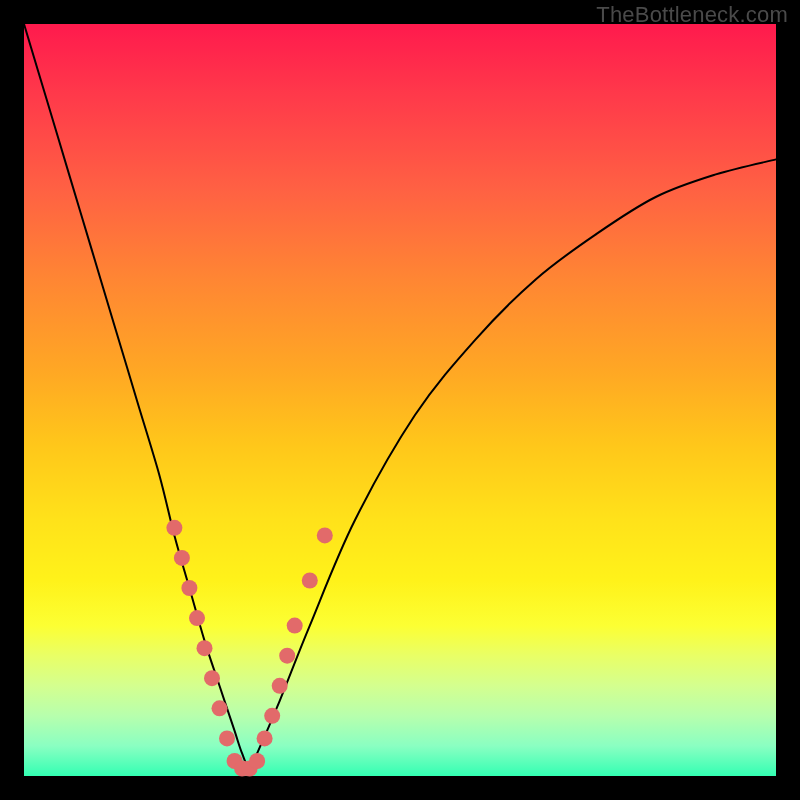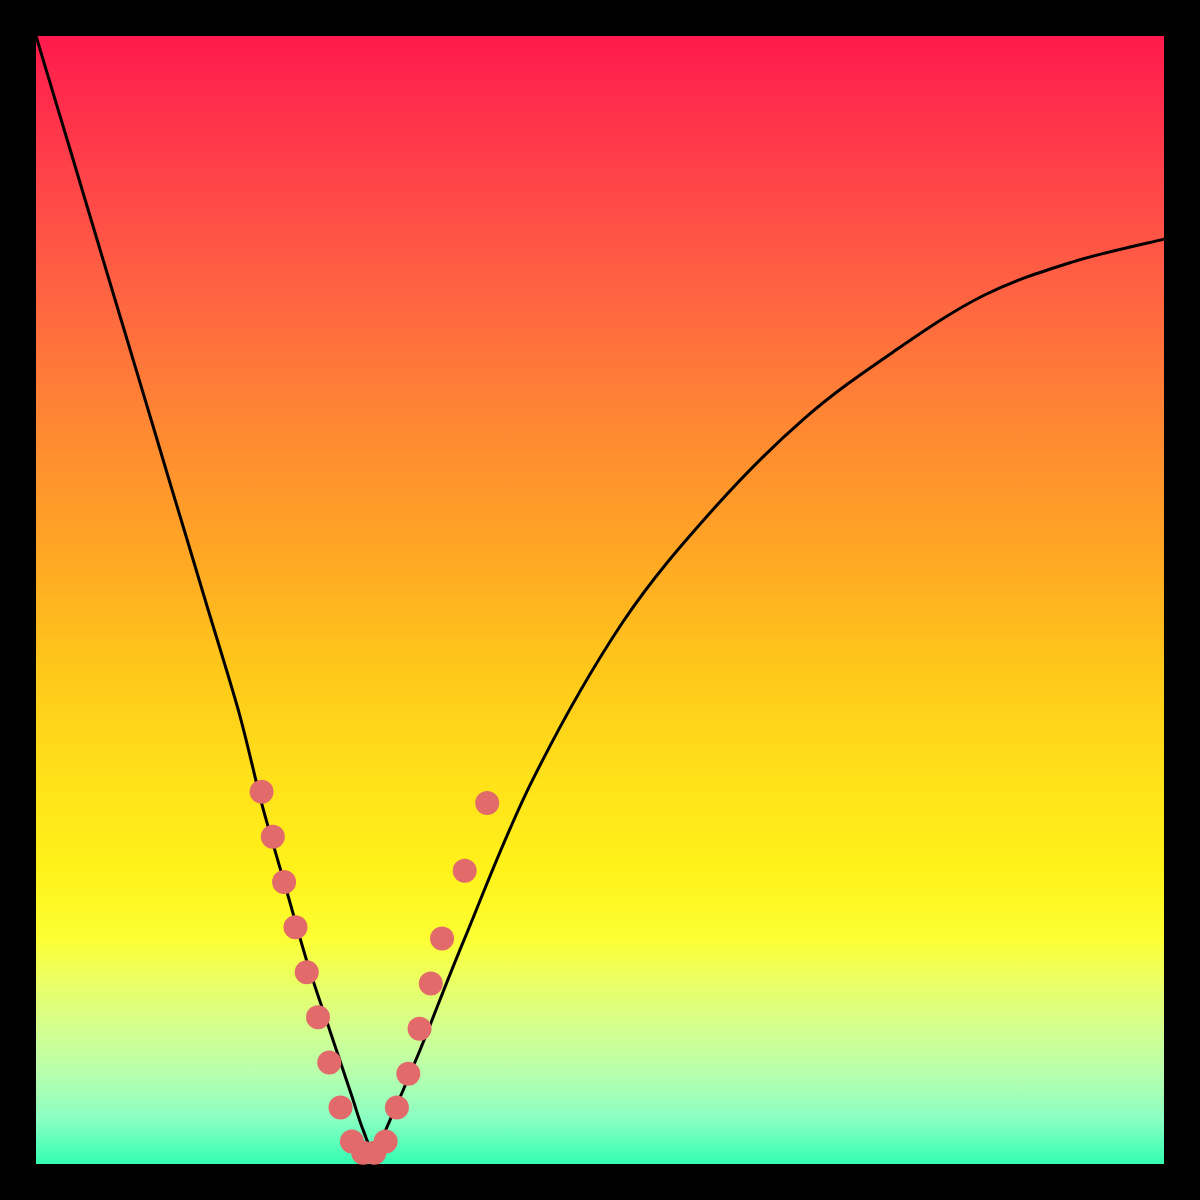--- a/index.html
+++ b/index.html
@@ -70,20 +70,21 @@
   }
   .marker {
     fill: #e26a6a;
     stroke: none;
   }
 </style>
 </head>
 <body>
 
 <div class="frame">
+  <div class="watermark">TheBottleneck.com</div>
   <div class="plot">
     <svg class="curve" viewBox="0 0 752 752">
       <path id="curve-path" d="M 0.0 0.0 C 3.8 12.5, 15.0 50.1, 22.6 75.2 C 30.1 100.3, 37.6 125.3, 45.1 150.4 C 52.6 175.5, 60.2 200.5, 67.7 225.6 C 75.2 250.7, 82.7 275.7, 90.2 300.8 C 97.8 325.9, 105.3 350.9, 112.8 376.0 C 120.3 401.1, 129.1 428.6, 135.4 451.2 C 141.6 473.8, 145.4 492.6, 150.4 511.4 C 155.4 530.2, 160.4 546.5, 165.4 564.0 C 170.5 581.5, 175.5 600.3, 180.5 616.6 C 185.5 632.9, 190.5 646.7, 195.5 661.8 C 200.5 676.8, 206.8 695.6, 210.6 706.9 C 214.3 718.2, 215.6 723.2, 218.1 729.4 C 220.6 735.7, 223.1 744.5, 225.6 744.5 C 228.1 744.5, 228.1 740.7, 233.1 729.4 C 238.1 718.2, 246.9 698.1, 255.7 676.8 C 264.5 655.5, 273.2 631.7, 285.8 601.6 C 298.3 571.5, 313.3 531.4, 330.9 496.3 C 348.4 461.2, 371.0 421.1, 391.0 391.0 C 411.1 361.0, 431.1 338.4, 451.2 315.8 C 471.3 293.3, 491.3 273.2, 511.4 255.7 C 531.4 238.1, 551.5 224.3, 571.5 210.6 C 591.6 196.8, 611.6 183.0, 631.7 173.0 C 651.7 162.9, 671.8 156.7, 691.8 150.4 C 711.9 144.1, 742.0 137.9, 752.0 135.4"></path>
       <g id="markers">
           <circle cx="150.4" cy="503.8" r="8" class="marker"></circle>
           <circle cx="157.9" cy="533.9" r="8" class="marker"></circle>
           <circle cx="165.4" cy="564.0" r="8" class="marker"></circle>
           <circle cx="173.0" cy="594.1" r="8" class="marker"></circle>
           <circle cx="180.5" cy="624.2" r="8" class="marker"></circle>
           <circle cx="188.0" cy="654.2" r="8" class="marker"></circle>

